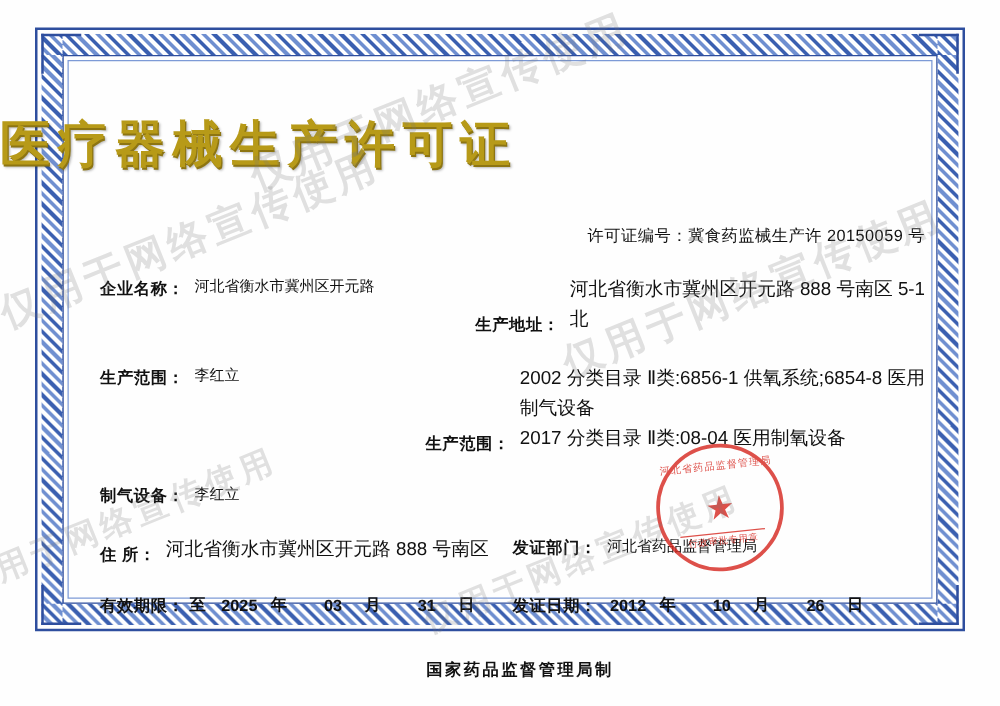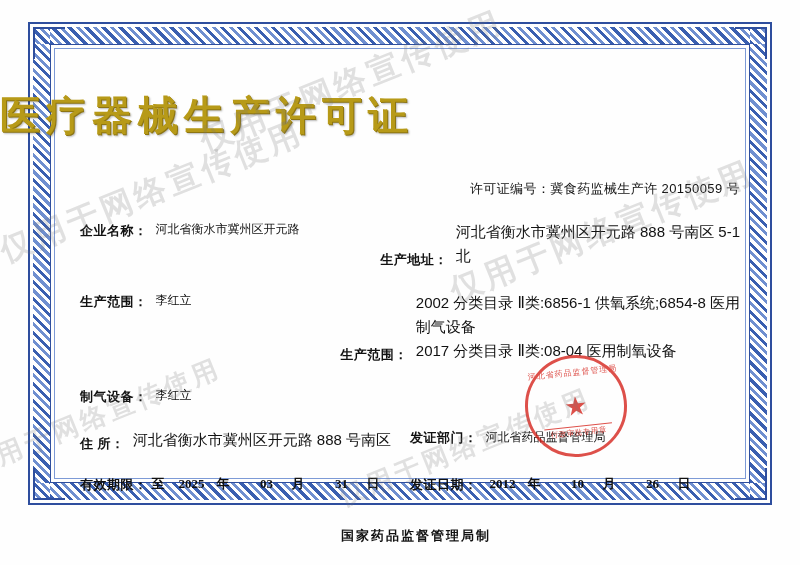--- a/index.html
+++ b/index.html
@@ -108,21 +108,20 @@
     border-bottom:1px solid transparent;
   }
   .val.small{font-size:15px;line-height:1.6;}
   .val-lines div{white-space:nowrap;}
 
   
   .daterow{
     display:flex;
     align-items:flex-start;
     margin-top:14px;
-    font-family:Liberation Serif, serif;
   }
   .dateblock{display:flex;align-items:center;}
   .dateblock .lbl{margin-right:4px;}
   .dnum{
     display:inline-block;
     min-width:42px;
     text-align:center;
     font-size:13px;
     font-weight:bold;
   }

